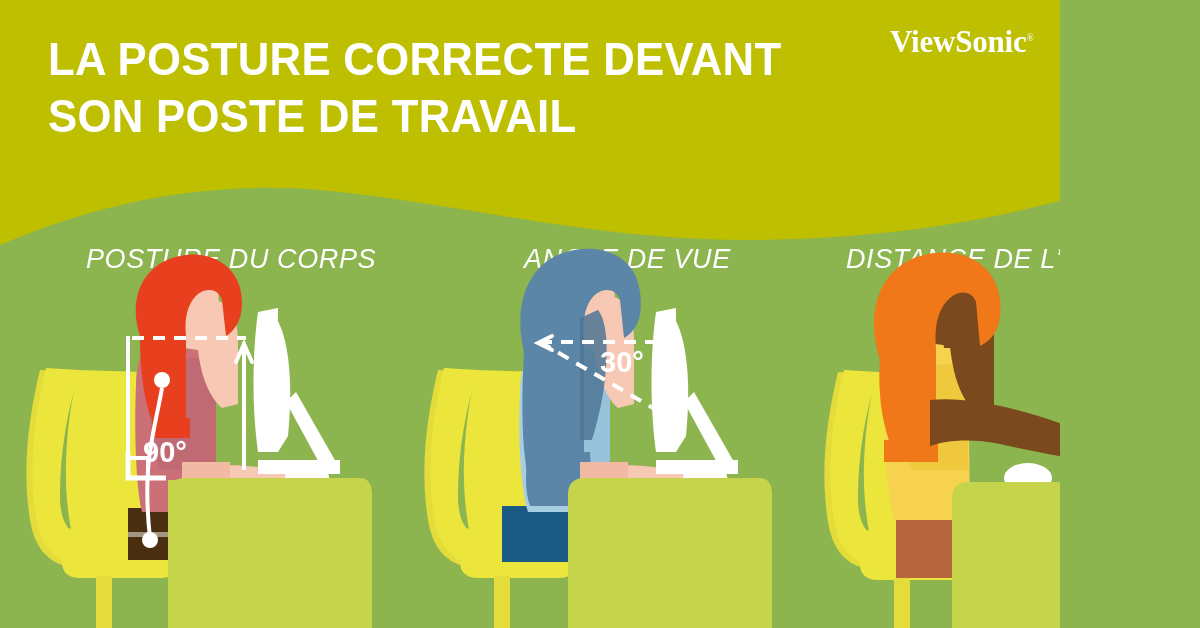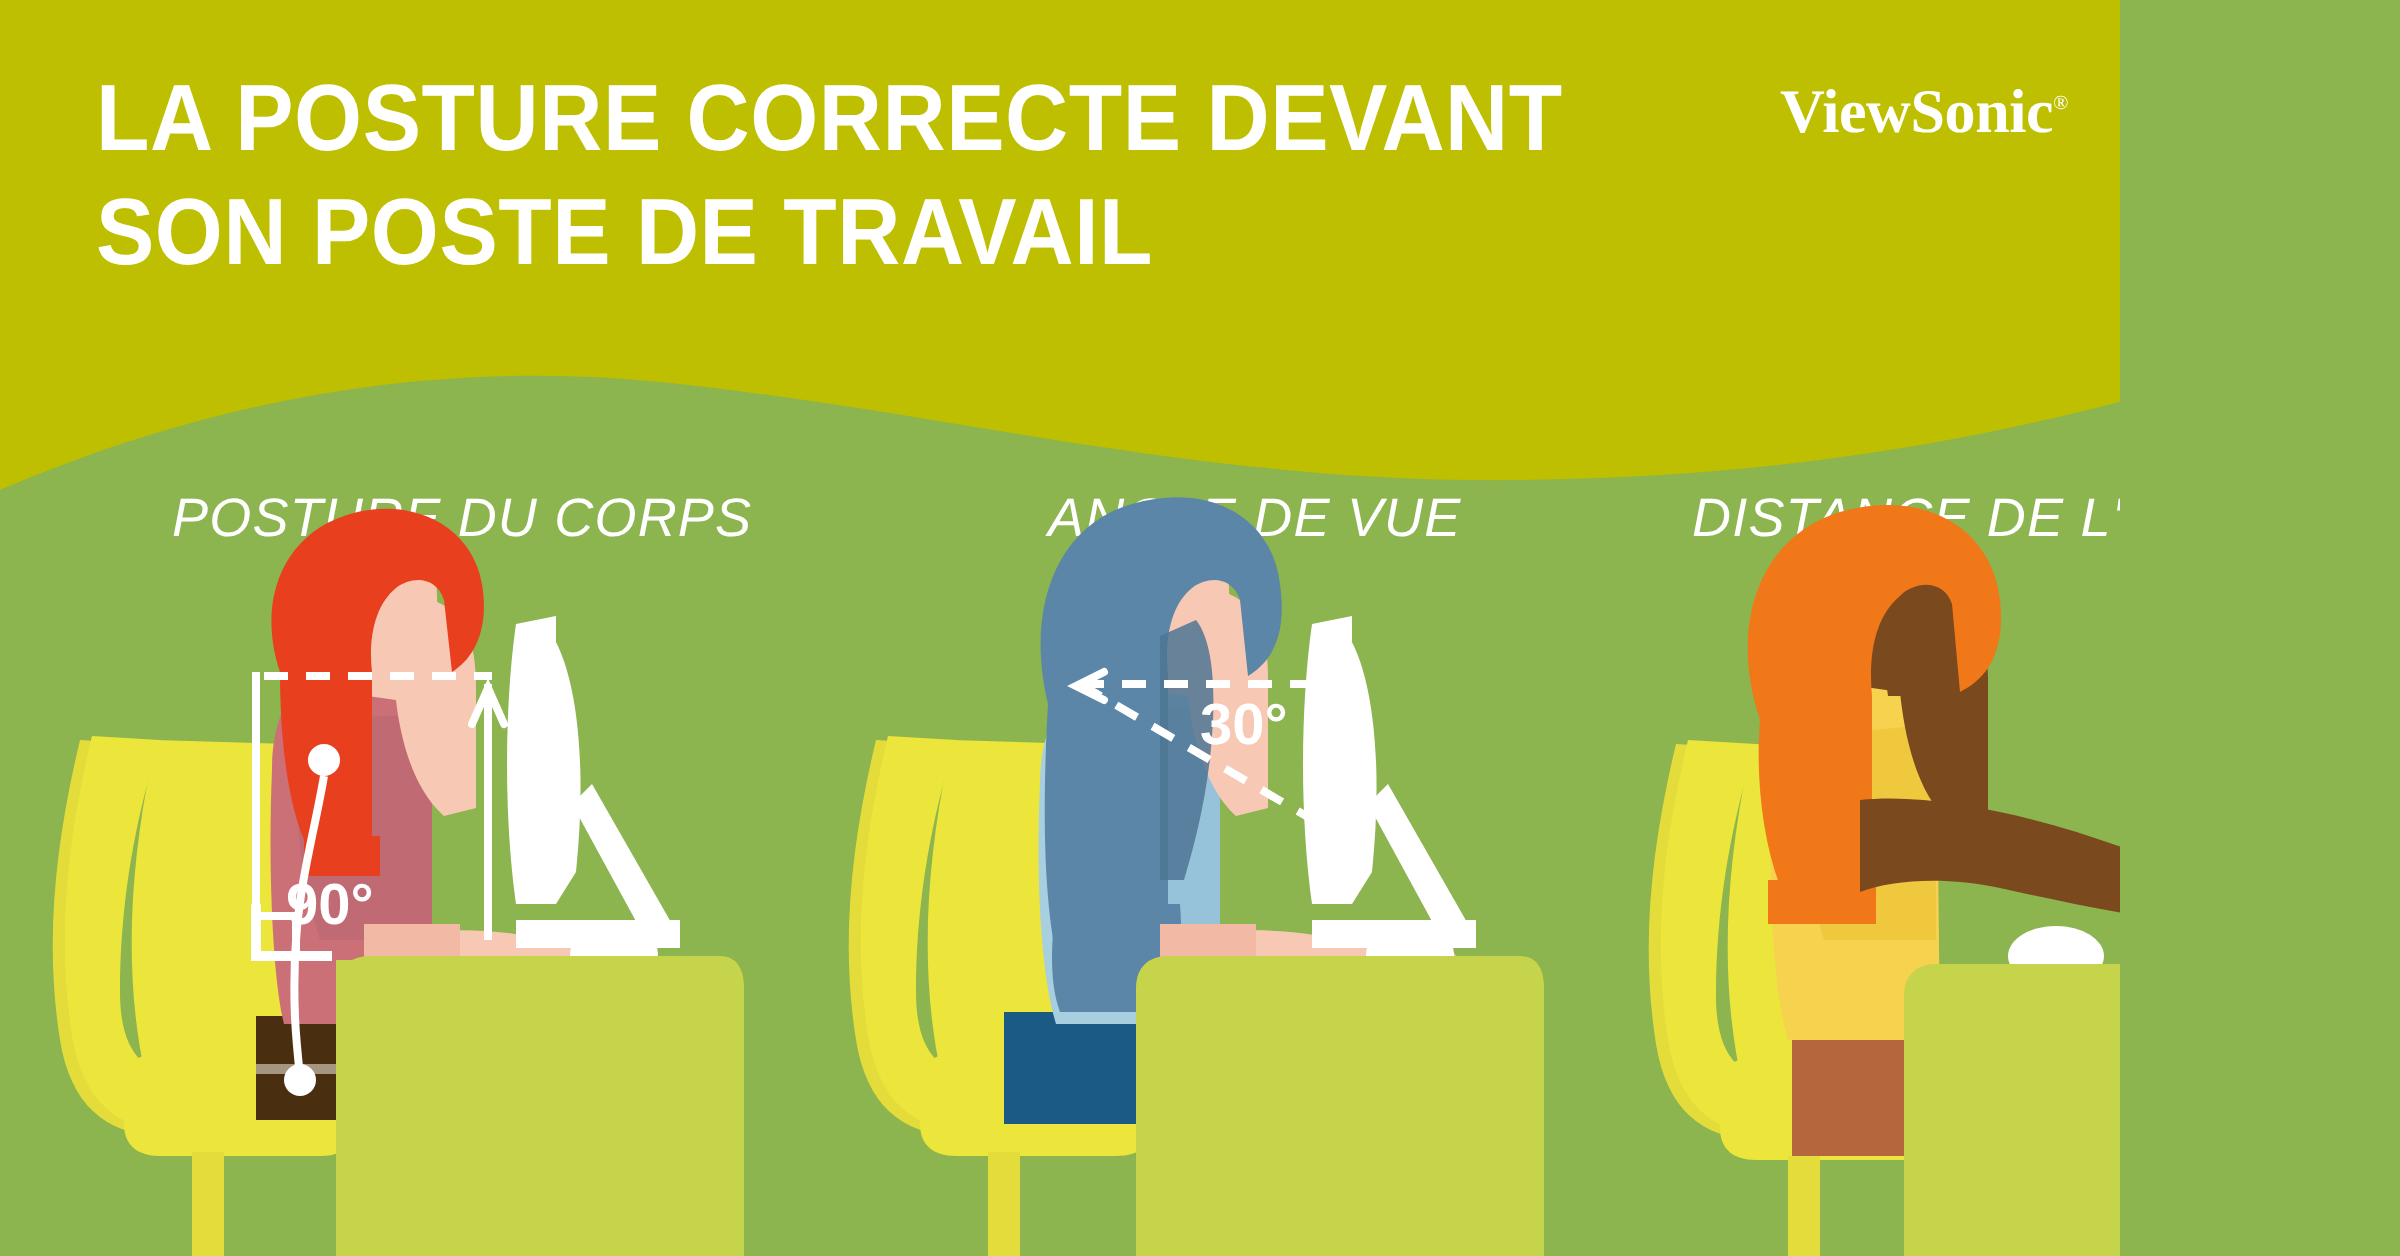--- a/index.html
+++ b/index.html
@@ -17,21 +17,21 @@
   
   .title{
     position:absolute;left:48px;top:30px;width:880px;
     color:#ffffff;font-weight:bold;font-size:47px;line-height:1.22;
     letter-spacing:0.3px;
     font-family:"Liberation Sans","DejaVu Sans",sans-serif;
     transform:scaleX(0.93);transform-origin:left top;
     white-space:pre-line;
   }
   .logo{
-    position:absolute;right:26px;top:38px;
+    position:absolute;right:26px;top:24px;
     color:#ffffff;font-family:"Liberation Serif","DejaVu Serif",serif;
     font-size:31px;font-weight:bold;letter-spacing:-0.2px;
   }
   .logo sup{font-size:10px;font-weight:normal;vertical-align:super;}
 
   
   .panel-head{
     position:absolute;top:244px;
     color:#ffffff;font-style:italic;font-size:27px;font-weight:normal;
     letter-spacing:0.6px;white-space:nowrap;

